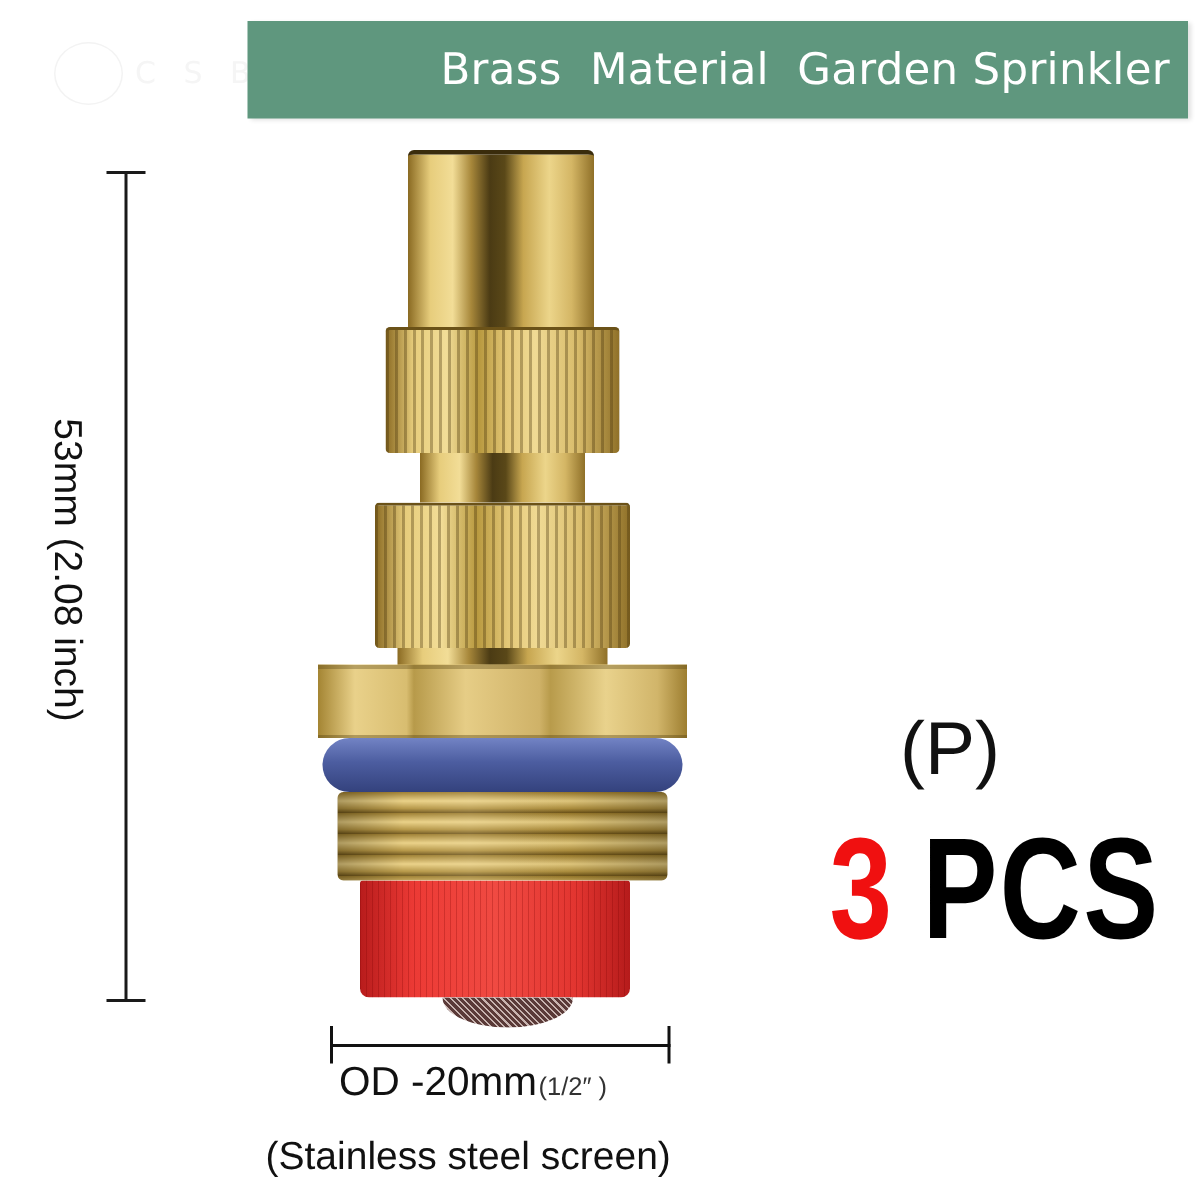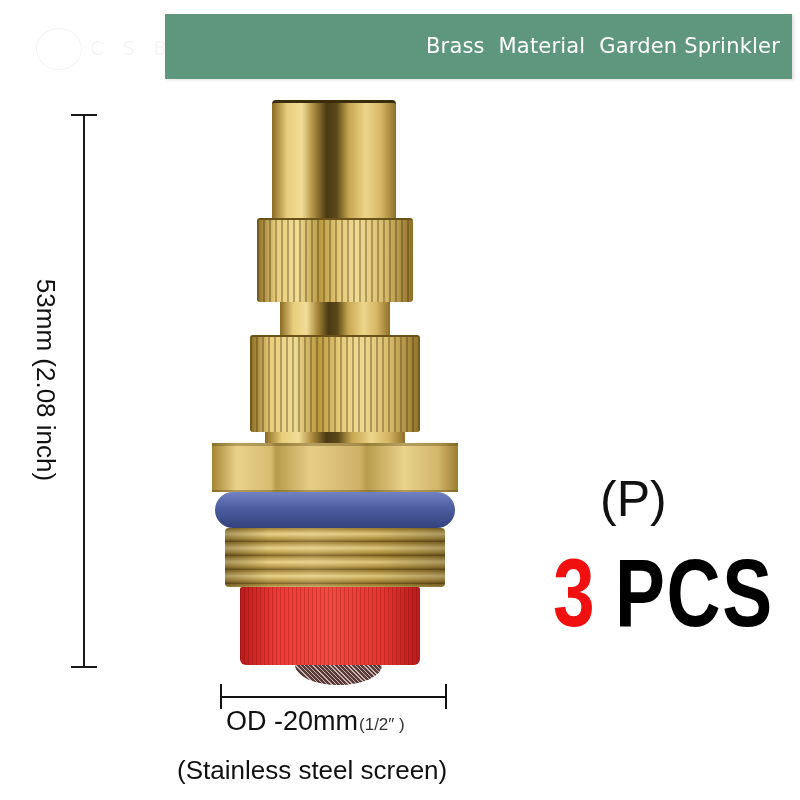--- a/index.html
+++ b/index.html
@@ -5,21 +5,21 @@
     html, body { margin:0; padding:0; }
     body { width:800px; height:800px; background:#ffffff; position:relative; overflow:hidden; font-family:"Liberation Sans", sans-serif; }
     .abs { position:absolute; }
 
     
     .watermark { left:36px; top:28px; width:44px; height:40px; border:1px solid #f3f3f3; border-radius:50%; }
     .watermark-text { left:90px; top:36px; font-size:20px; color:#f5f5f5; letter-spacing:6px; font-family:"DejaVu Sans", sans-serif; }
 
     
     .banner { left:165px; top:14px; width:627px; height:65px; background:#5f977e; box-shadow: 2px 1px 3px rgba(0,0,0,0.12); }
-    .banner-title { position:absolute; right:12px; top:0; height:65px; line-height:65px; color:#ffffff; font-family:"DejaVu Sans", sans-serif; font-size:21px; white-space:pre; letter-spacing:0.2px; }
+    .banner-title { position:absolute; right:12px; top:0; height:65px; line-height:65px; color:#ffffff; font-family:"DejaVu Sans", sans-serif; font-size:29px; white-space:pre; letter-spacing:0.2px; }
 
     
     .v-line { left:83px; top:114px; width:2px; height:553px; background:#1a1a1a; }
     .v-tick-top { left:71px; top:114px; width:26px; height:2px; background:#1a1a1a; }
     .v-tick-bot { left:71px; top:666px; width:26px; height:2px; background:#1a1a1a; }
     .v-label { left:45px; top:380px; width:0; height:0; }
     .v-label span { position:absolute; left:0; top:0; transform: translate(-50%,-50%) rotate(90deg); white-space:nowrap; font-size:26px; color:#111; display:block; }
 
     
     .h-line { left:220px; top:696px; width:227px; height:2px; background:#111; }

